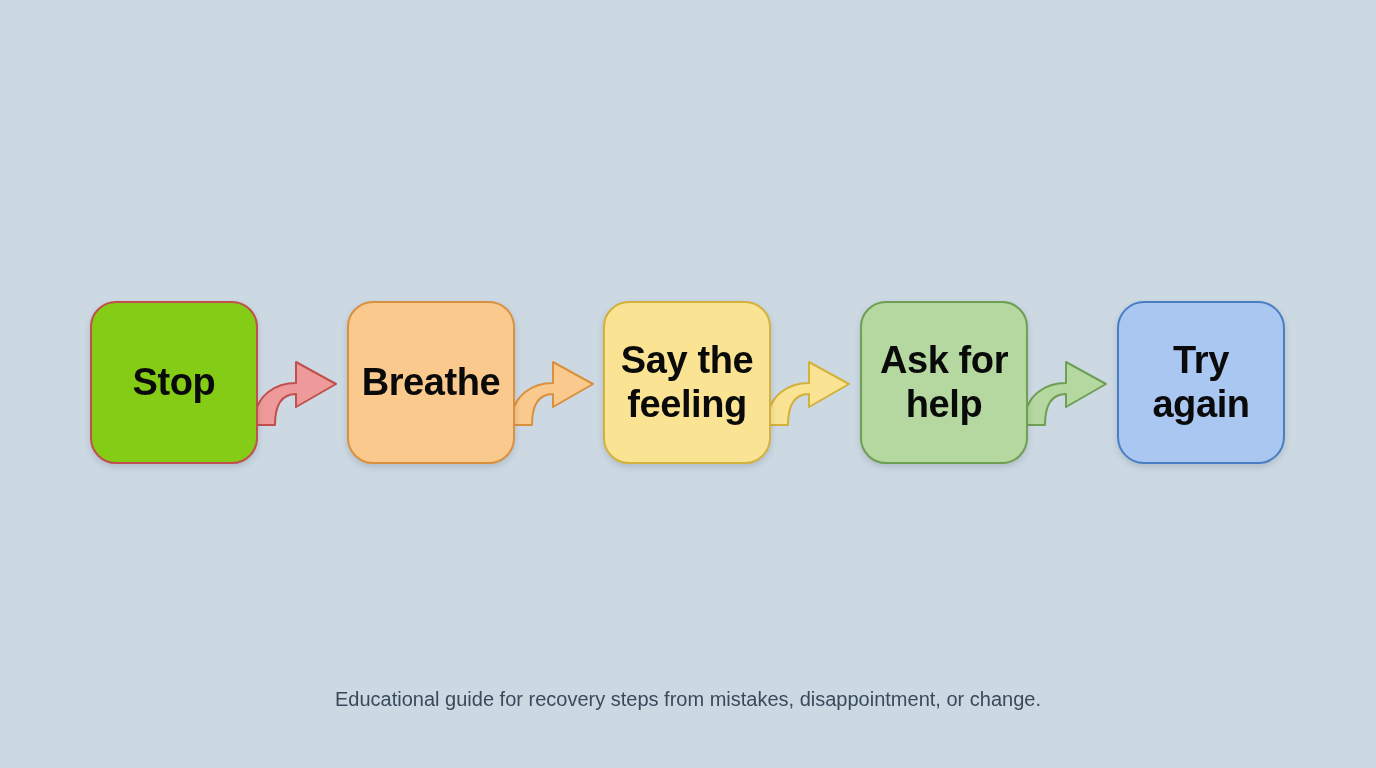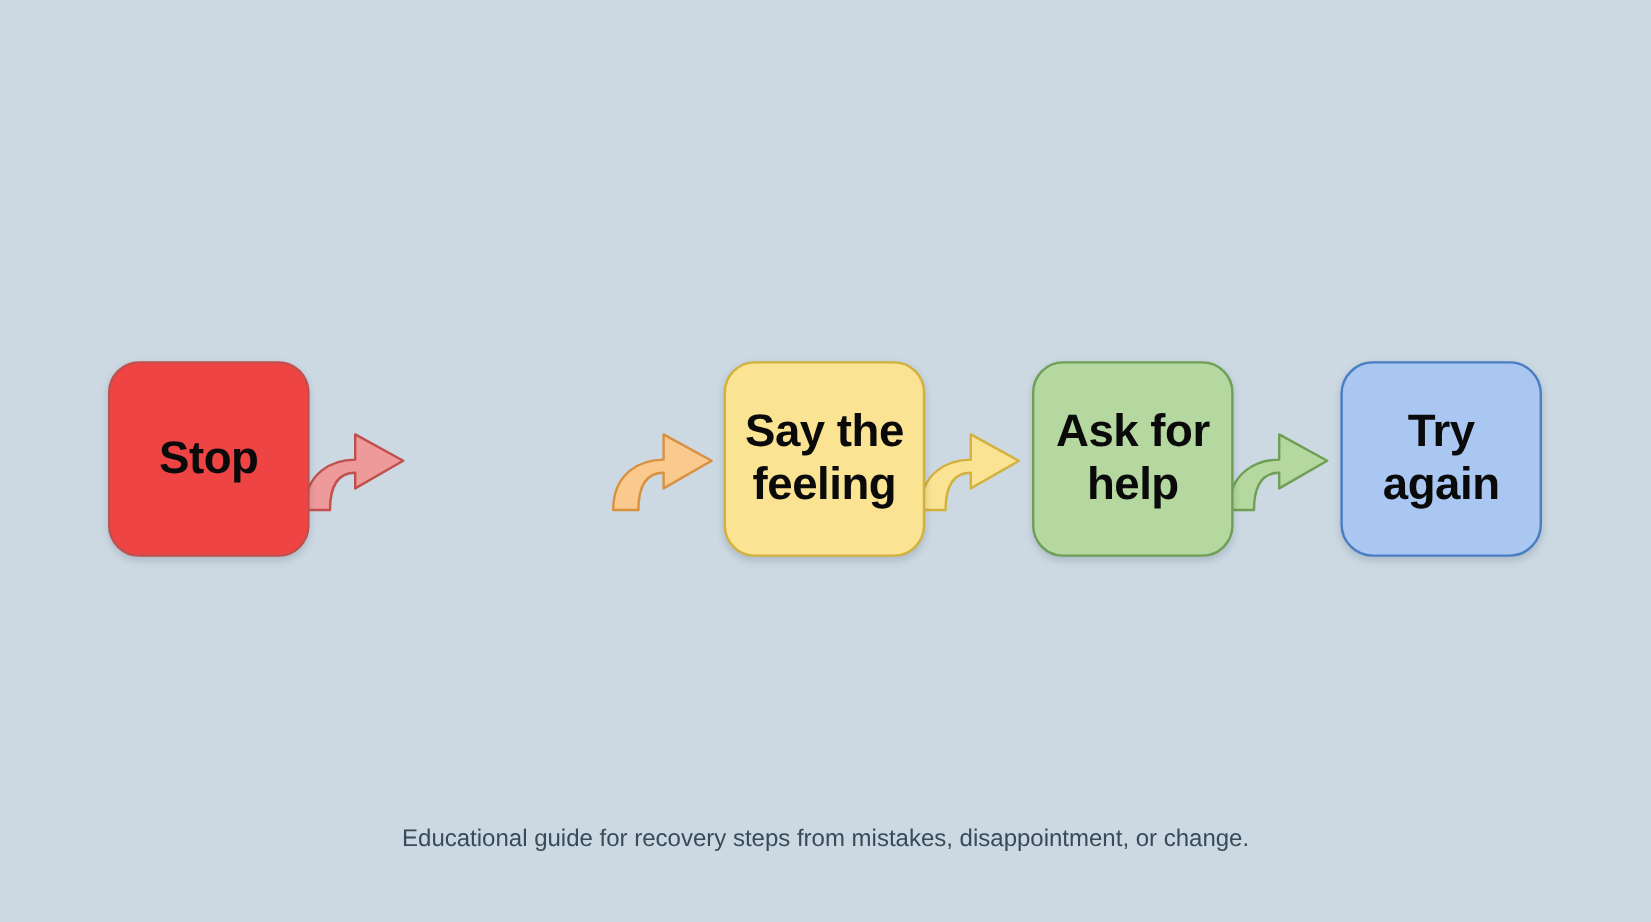--- a/index.html
+++ b/index.html
@@ -82,22 +82,25 @@
 <div id="diagram-canvas">
 
   <svg class="arrow-layer" id="arrow-layer" viewBox="0 0 1376 768" aria-hidden="true">
       <path d="M 254 425 C 254 393, 278 383, 296 383 L 296 362 L 336 384 L 296 407 L 296 394 C 284 394, 275 401, 275 425 Z" fill="#ef9a9a" stroke="#c0504d" stroke-width="2" stroke-linejoin="round"></path>
       <path d="M 511 425 C 511 393, 535 383, 553 383 L 553 362 L 593 384 L 553 407 L 553 394 C 541 394, 532 401, 532 425 Z" fill="#fac98e" stroke="#d9913f" stroke-width="2" stroke-linejoin="round"></path>
       <path d="M 767 425 C 767 393, 791 383, 809 383 L 809 362 L 849 384 L 809 407 L 809 394 C 797 394, 788 401, 788 425 Z" fill="#fae494" stroke="#d2b13c" stroke-width="2" stroke-linejoin="round"></path>
       <path d="M 1024 425 C 1024 393, 1048 383, 1066 383 L 1066 362 L 1106 384 L 1066 407 L 1066 394 C 1054 394, 1045 401, 1045 425 Z" fill="#b4d89f" stroke="#6f9e55" stroke-width="2" stroke-linejoin="round"></path>
     </svg>
 
   <div class="flow-row" id="flow-row">
-      <div class="step-box" style="left: 90px; width: 168px; background: #ef4444; border-color: rgb(192, 80, 77);">
+      <div class="step-box" style="left: 90px; width: 168px; background: #84cc16; border-color: rgb(192, 80, 77);">
         <div class="step-label">Stop</div>
+      </div>
+      <div class="step-box" style="left: 347px; width: 168px; background: rgb(250, 201, 142); border-color: rgb(217, 145, 63);">
+        <div class="step-label">Breathe</div>
       </div>
       <div class="step-box" style="left: 860px; width: 168px; background: rgb(180, 216, 159); border-color: rgb(111, 158, 85);">
         <div class="step-label">Ask for
 help</div>
       </div>
       <div class="step-box" style="left: 603px; width: 168px; background: rgb(250, 228, 148); border-color: rgb(210, 177, 60);">
         <div class="step-label">Say the
 feeling</div>
       </div>
       <div class="step-box" style="left: 1117px; width: 168px; background: rgb(170, 199, 242); border-color: rgb(74, 126, 196); border-radius: 27px;">

